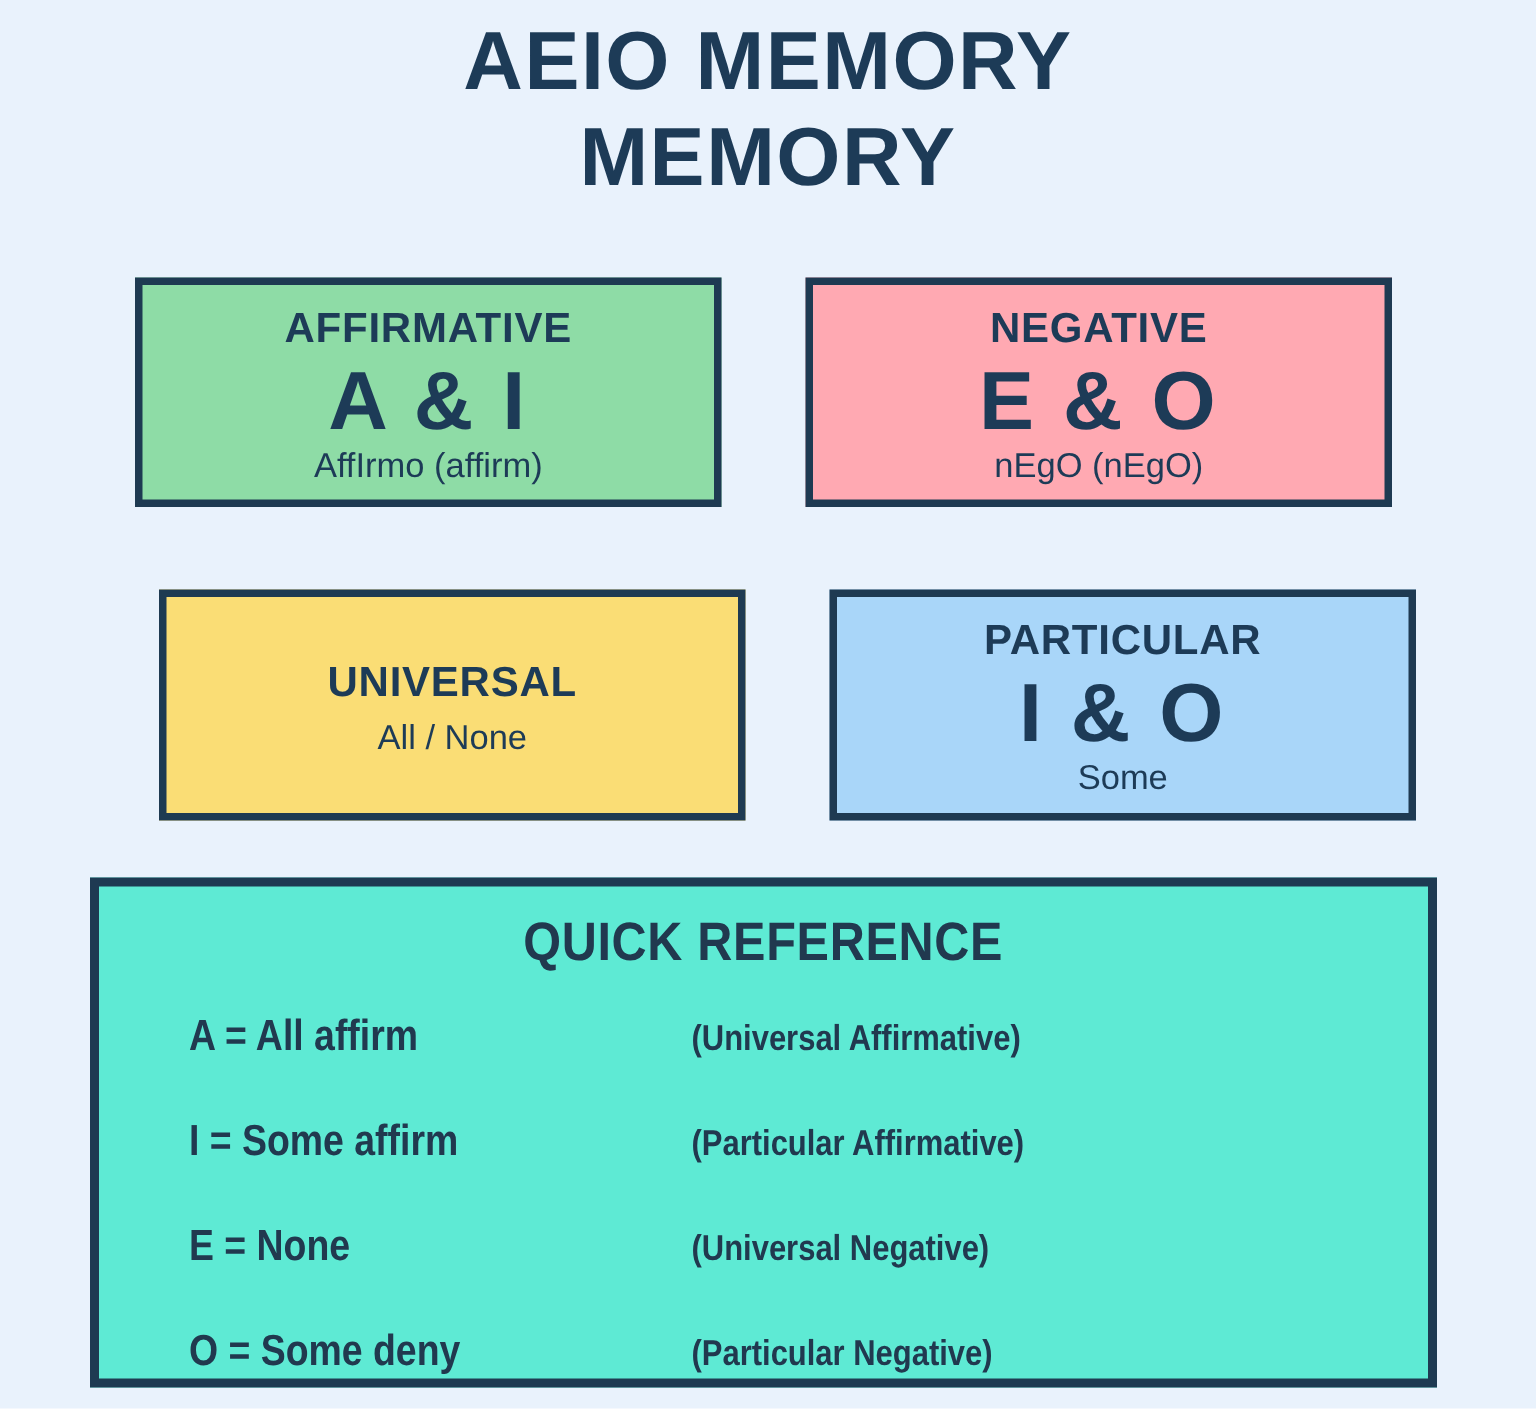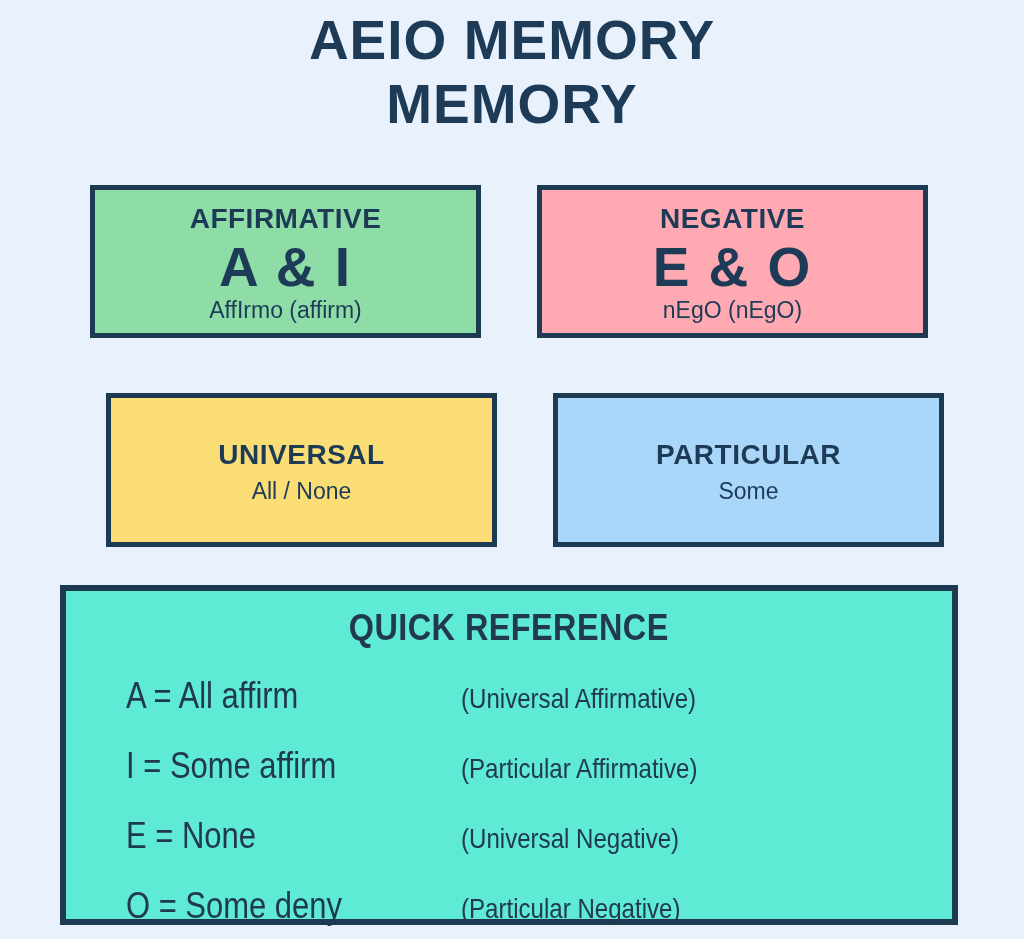--- a/index.html
+++ b/index.html
@@ -90,26 +90,27 @@
     left: 60px;
     right: 20px;
   }
   .ref-row {
     display: flex;
     align-items: baseline;
     height: 70px;
   }
   .ref-formula {
     flex: 0 0 335px;
-    font-weight: normal;
-    font-size: 36px;
+    font-weight: bold;
+    font-size: 29px;
   }
   .ref-meaning {
     flex: 1;
-    font-size: 28px;
+    font-size: 24px;
+    font-weight: bold;
   }
   .ref-formula span, .ref-meaning span {
     display: inline-block;
     transform: scaleX(0.86);
     transform-origin: left center;
     white-space: nowrap;
   }
 </style>
 </head>
 <body>
@@ -133,20 +134,21 @@
     <div class="card-hint">nEgO (nEgO)</div>
   </div>
 
   <div class="category-card card-r2 card-left" style="background-color: rgb(250, 221, 117);">
     <div class="card-label">UNIVERSAL</div>
     <div class="card-hint">All / None</div>
   </div>
 
   <div class="category-card card-r2 card-right" style="background-color: rgb(169, 214, 249); align-items: center;">
     <div class="card-label">PARTICULAR</div>
+    <div class="card-letters">I &amp; O</div>
     <div class="card-hint">Some</div>
   </div>
 
   <div class="quick-ref" style="background-color: #5eead4;">
     <div class="quick-ref-title">
       <span>QUICK REFERENCE</span>
     </div>
     <div class="ref-rows">
       <div class="ref-row">
         <div class="ref-formula"><span>A = All affirm</span></div>

